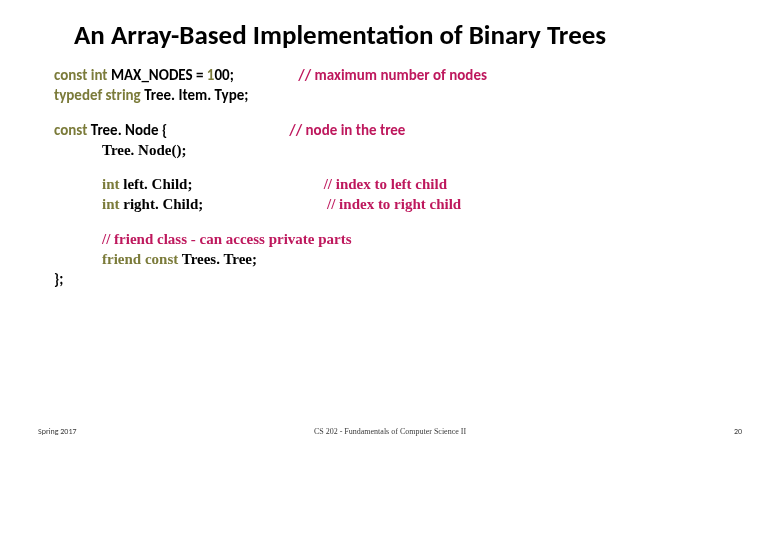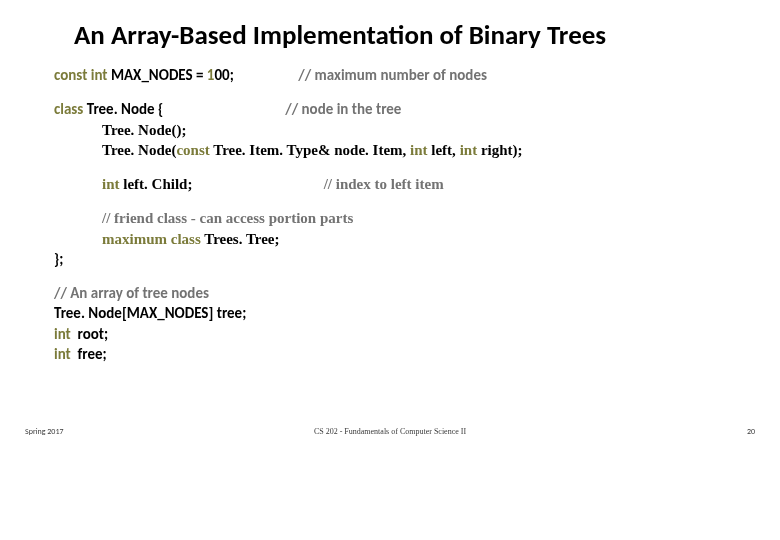--- a/index.html
+++ b/index.html
@@ -27,72 +27,67 @@
   }
   .code-area {
     font-size: 15px;
     line-height: 1.35;
     font-weight: 600;
     padding-left: 24px;
   }
   .code-line { white-space: pre; }
   .indent1 { padding-left: 48px; font-family: Liberation Serif, serif; }
   .olive { color: #7b7b3a; }
-  .comment { color: #737373; }
+  .comment { color: #be185d; }
   .block { margin-bottom: 14px; }
   .footer {
     position: absolute;
     bottom: 12px;
     left: 0;
     width: 780px;
     display: flex;
     justify-content: space-between;
     align-items: center;
     font-size: 8px;
     color: #3a3a3a;
-    padding: 0 25px;
+    padding: 0 38px;
   }
   .footer .center { position: absolute; left: 50%; transform: translateX(-50%); font-family: Liberation Serif, serif; }
   .pagenum { color: #3a3a3a; }
 </style>
 </head>
 <body>
 
 <div class="slide">
 
   <div class="title">An Array-Based Implementation of Binary Trees</div>
 
   <div class="code-area">
 
     <div class="block">
       <div class="code-line"><span class="olive">const int</span><span> MAX_NODES = </span><span class="olive">1</span><span>00;</span><span class="comment">                   // maximum number of nodes</span></div>
+      <div class="code-line"><span class="olive">typedef string </span><span>Tree. Item. Type</span><span>;</span></div>
     </div>
 
     <div class="block">
-      <div class="code-line"><span class="olive">class </span><span>Tree. Node</span><span> {</span><span class="comment">                                    // node in the tree</span></div>
+      <div class="code-line"><span class="olive">const </span><span>Tree. Node</span><span> {</span><span class="comment">                                    // node in the tree</span></div>
       <div class="code-line indent1"><span>Tree. Node</span><span>();</span></div>
-      <div class="code-line indent1"><span>Tree. Node</span><span>(</span><span class="olive">const </span><span>Tree. Item. Type</span><span>&amp; </span><span>node. Item</span><span>, </span><span class="olive">int</span><span> left, </span><span class="olive">int</span><span> right);</span></div>
     </div>
 
     <div class="block">
-      <div class="code-line indent1"><span class="olive">int </span><span>left. Child</span><span>;</span><span class="comment">                                   // index to left item</span></div>
+      <div class="code-line indent1"><span class="olive">int </span><span>left. Child</span><span>;</span><span class="comment">                                   // index to left child</span></div>
+      <div class="code-line indent1"><span class="olive">int </span><span>right. Child</span><span>;</span><span class="comment">                                 // index to right child</span></div>
     </div>
 
     <div class="block">
-      <div class="code-line indent1 comment">// friend class - can access portion parts</div>
-      <div class="code-line indent1"><span class="olive">maximum class </span><span>Trees. Tree</span><span>;</span></div>
+      <div class="code-line indent1 comment">// friend class - can access private parts</div>
+      <div class="code-line indent1"><span class="olive">friend const </span><span>Trees. Tree</span><span>;</span></div>
       <div class="code-line">};</div>
     </div>
 
-    <div class="block">
-      <div class="code-line comment">// An array of tree nodes</div>
-      <div class="code-line"><span>Tree. Node</span><span>[MAX_NODES] tree;</span></div>
-      <div class="code-line"><span class="olive">int </span><span> root;</span></div>
-      <div class="code-line"><span class="olive">int </span><span> free;</span></div>
-    </div>
 
   </div>
 
   <div class="footer">
     <span>Spring 2017</span>
     <span class="center">CS 202 - Fundamentals of Computer Science II</span>
     <span class="pagenum">20</span>
   </div>
 
 </div>

